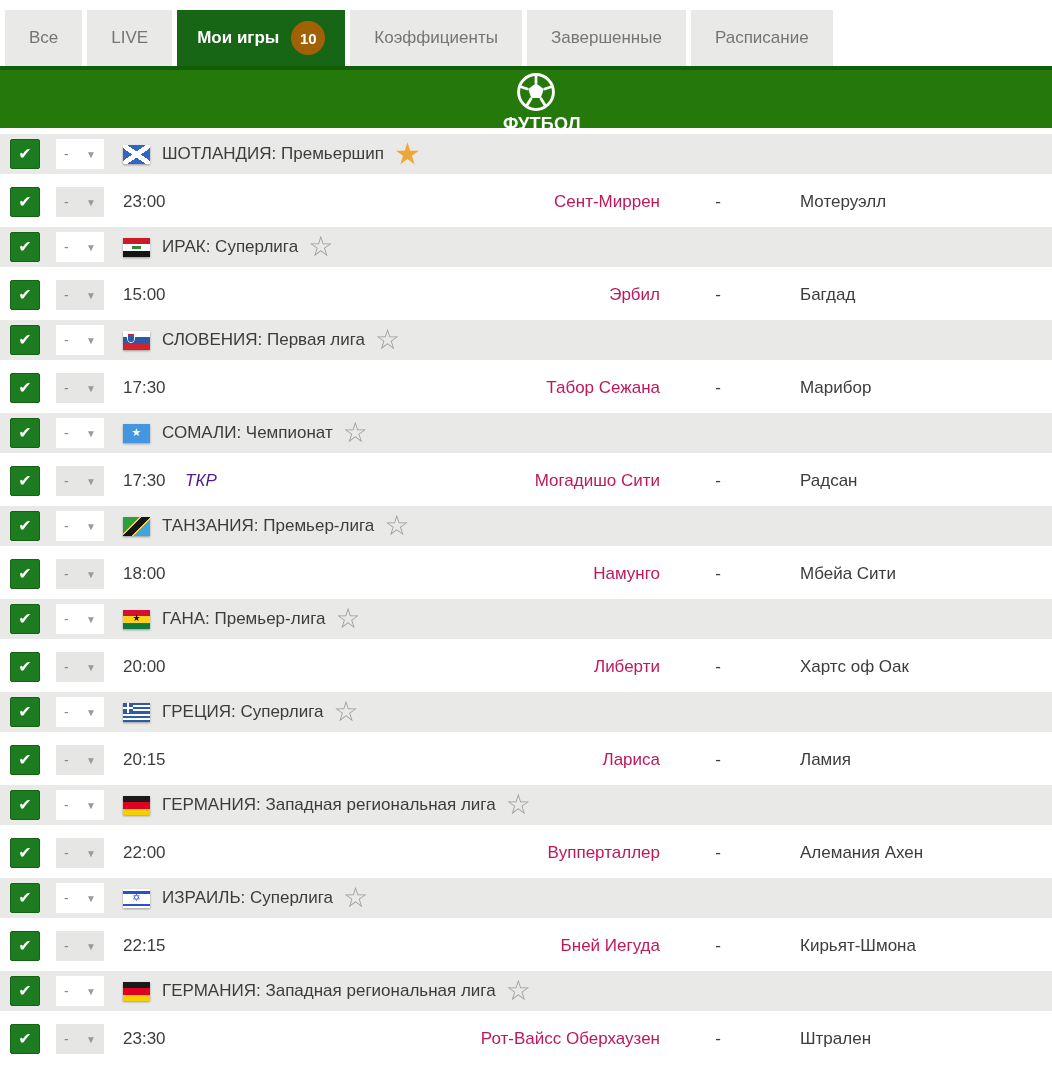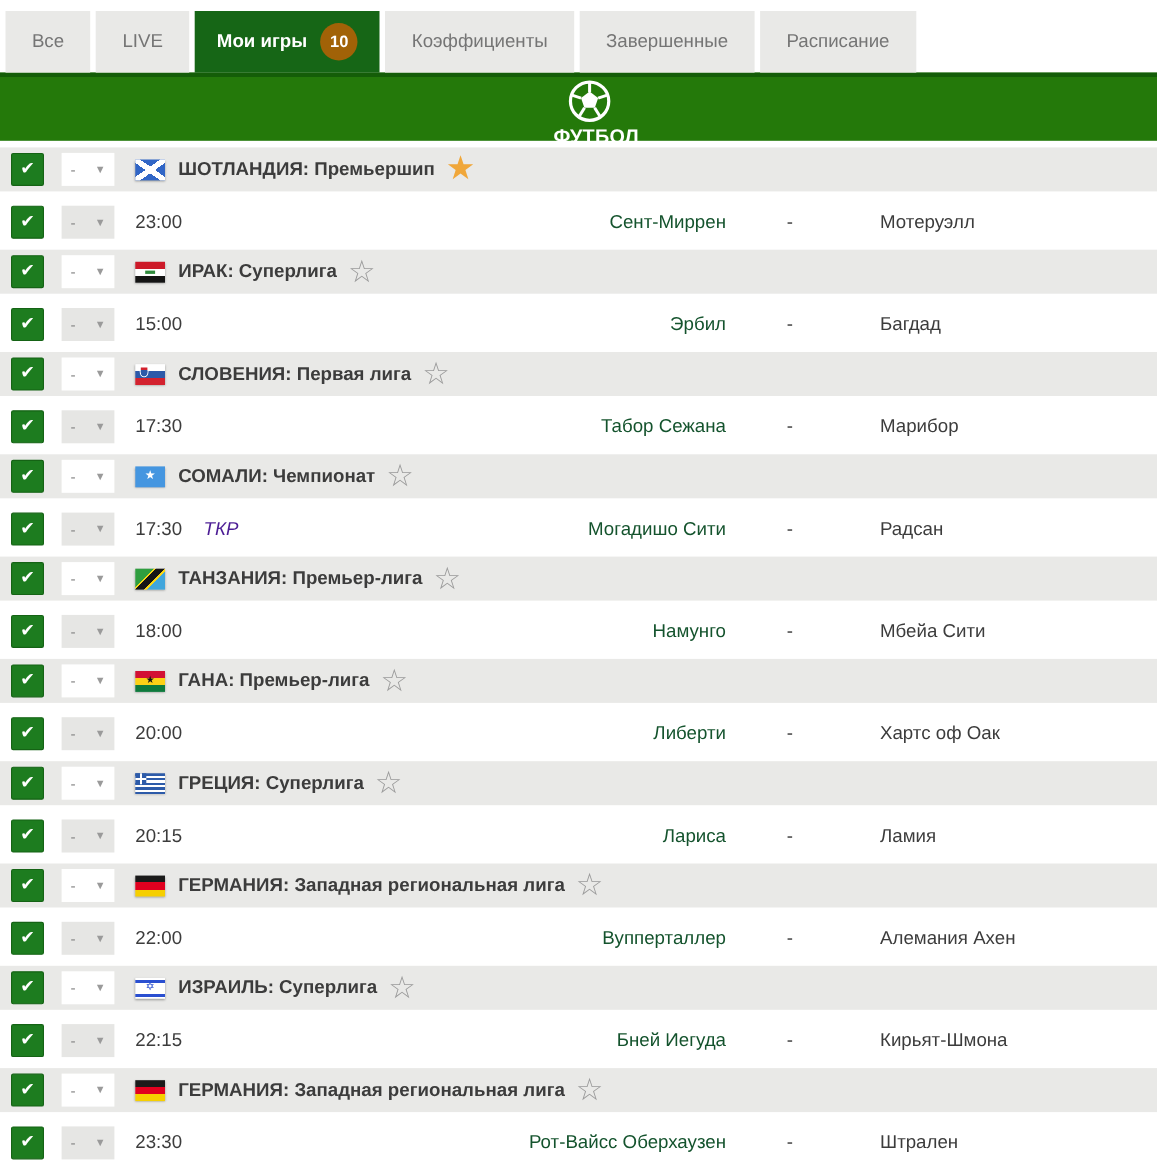--- a/index.html
+++ b/index.html
@@ -25,27 +25,27 @@
     border:1px solid #156315;box-sizing:border-box;border-radius:2px;display:flex;
     align-items:center;justify-content:center;cursor:pointer;}
   .check{color:#fff;font-size:16px;line-height:1;}
   .dropdown{position:absolute;left:56px;top:5px;width:48px;height:30px;display:flex;
     align-items:center;justify-content:space-between;padding:0 8px;box-sizing:border-box;
     font-size:14px;color:#8a8a8a;cursor:pointer;}
   .league-row .dropdown{background:#fff;}
   .match-row .dropdown{background:#e6e6e4;}
   .dd-arrow{font-size:10px;color:#9a9a9a;}
   .league-content{position:absolute;left:123px;top:0;height:40px;display:flex;align-items:center;}
-  .league-name{font-weight:bold;font-size:17px;color:#3c3c3c;margin-left:12px;}
+  .league-name{font-weight:normal;font-size:17px;color:#3c3c3c;margin-left:12px;}
   .star{margin-left:10px;line-height:1;cursor:pointer;}
   .star.outline{color:#9b9b9b;font-size:28px;}
   .star.filled{color:#f0a73a;font-size:30px;}
   .time{position:absolute;left:123px;top:0;line-height:40px;font-size:17px;color:#3c3c3c;}
   .status{position:absolute;left:185px;top:0;line-height:40px;font-size:17px;color:#4c1d95;font-style:italic;}
-  .home{position:absolute;left:330px;top:0;width:330px;text-align:right;line-height:40px;font-size:17px;color:#14532d;}
+  .home{position:absolute;left:330px;top:0;width:330px;text-align:right;line-height:40px;font-size:17px;color:#be185d;}
   .sep{position:absolute;left:690px;top:0;width:56px;text-align:center;line-height:40px;font-size:17px;color:#3c3c3c;}
   .away{position:absolute;left:800px;top:0;line-height:40px;font-size:17px;color:#3c3c3c;}
   
   .flag{width:27px;height:19px;position:relative;flex:none;box-shadow:0 1px 2px rgba(0,0,0,.35);
     background-color:#ccc;background-size:100% 100%;}
   .flag-scotland{background-color:#3166c6;background-image:
     linear-gradient(to top right, transparent calc(50% - 2.5px), #fff calc(50% - 2.5px) calc(50% + 2.5px), transparent calc(50% + 2.5px)),
     linear-gradient(to bottom right, transparent calc(50% - 2.5px), #fff calc(50% - 2.5px) calc(50% + 2.5px), transparent calc(50% + 2.5px));}
   .flag-iraq{background-image:linear-gradient(to bottom,#cd1a29 0 33%,#fff 33% 67%,#141414 67%);}
   .flag-iraq::after{content:"";position:absolute;left:9px;top:8px;width:9px;height:3px;background:#2f8a3c;}

